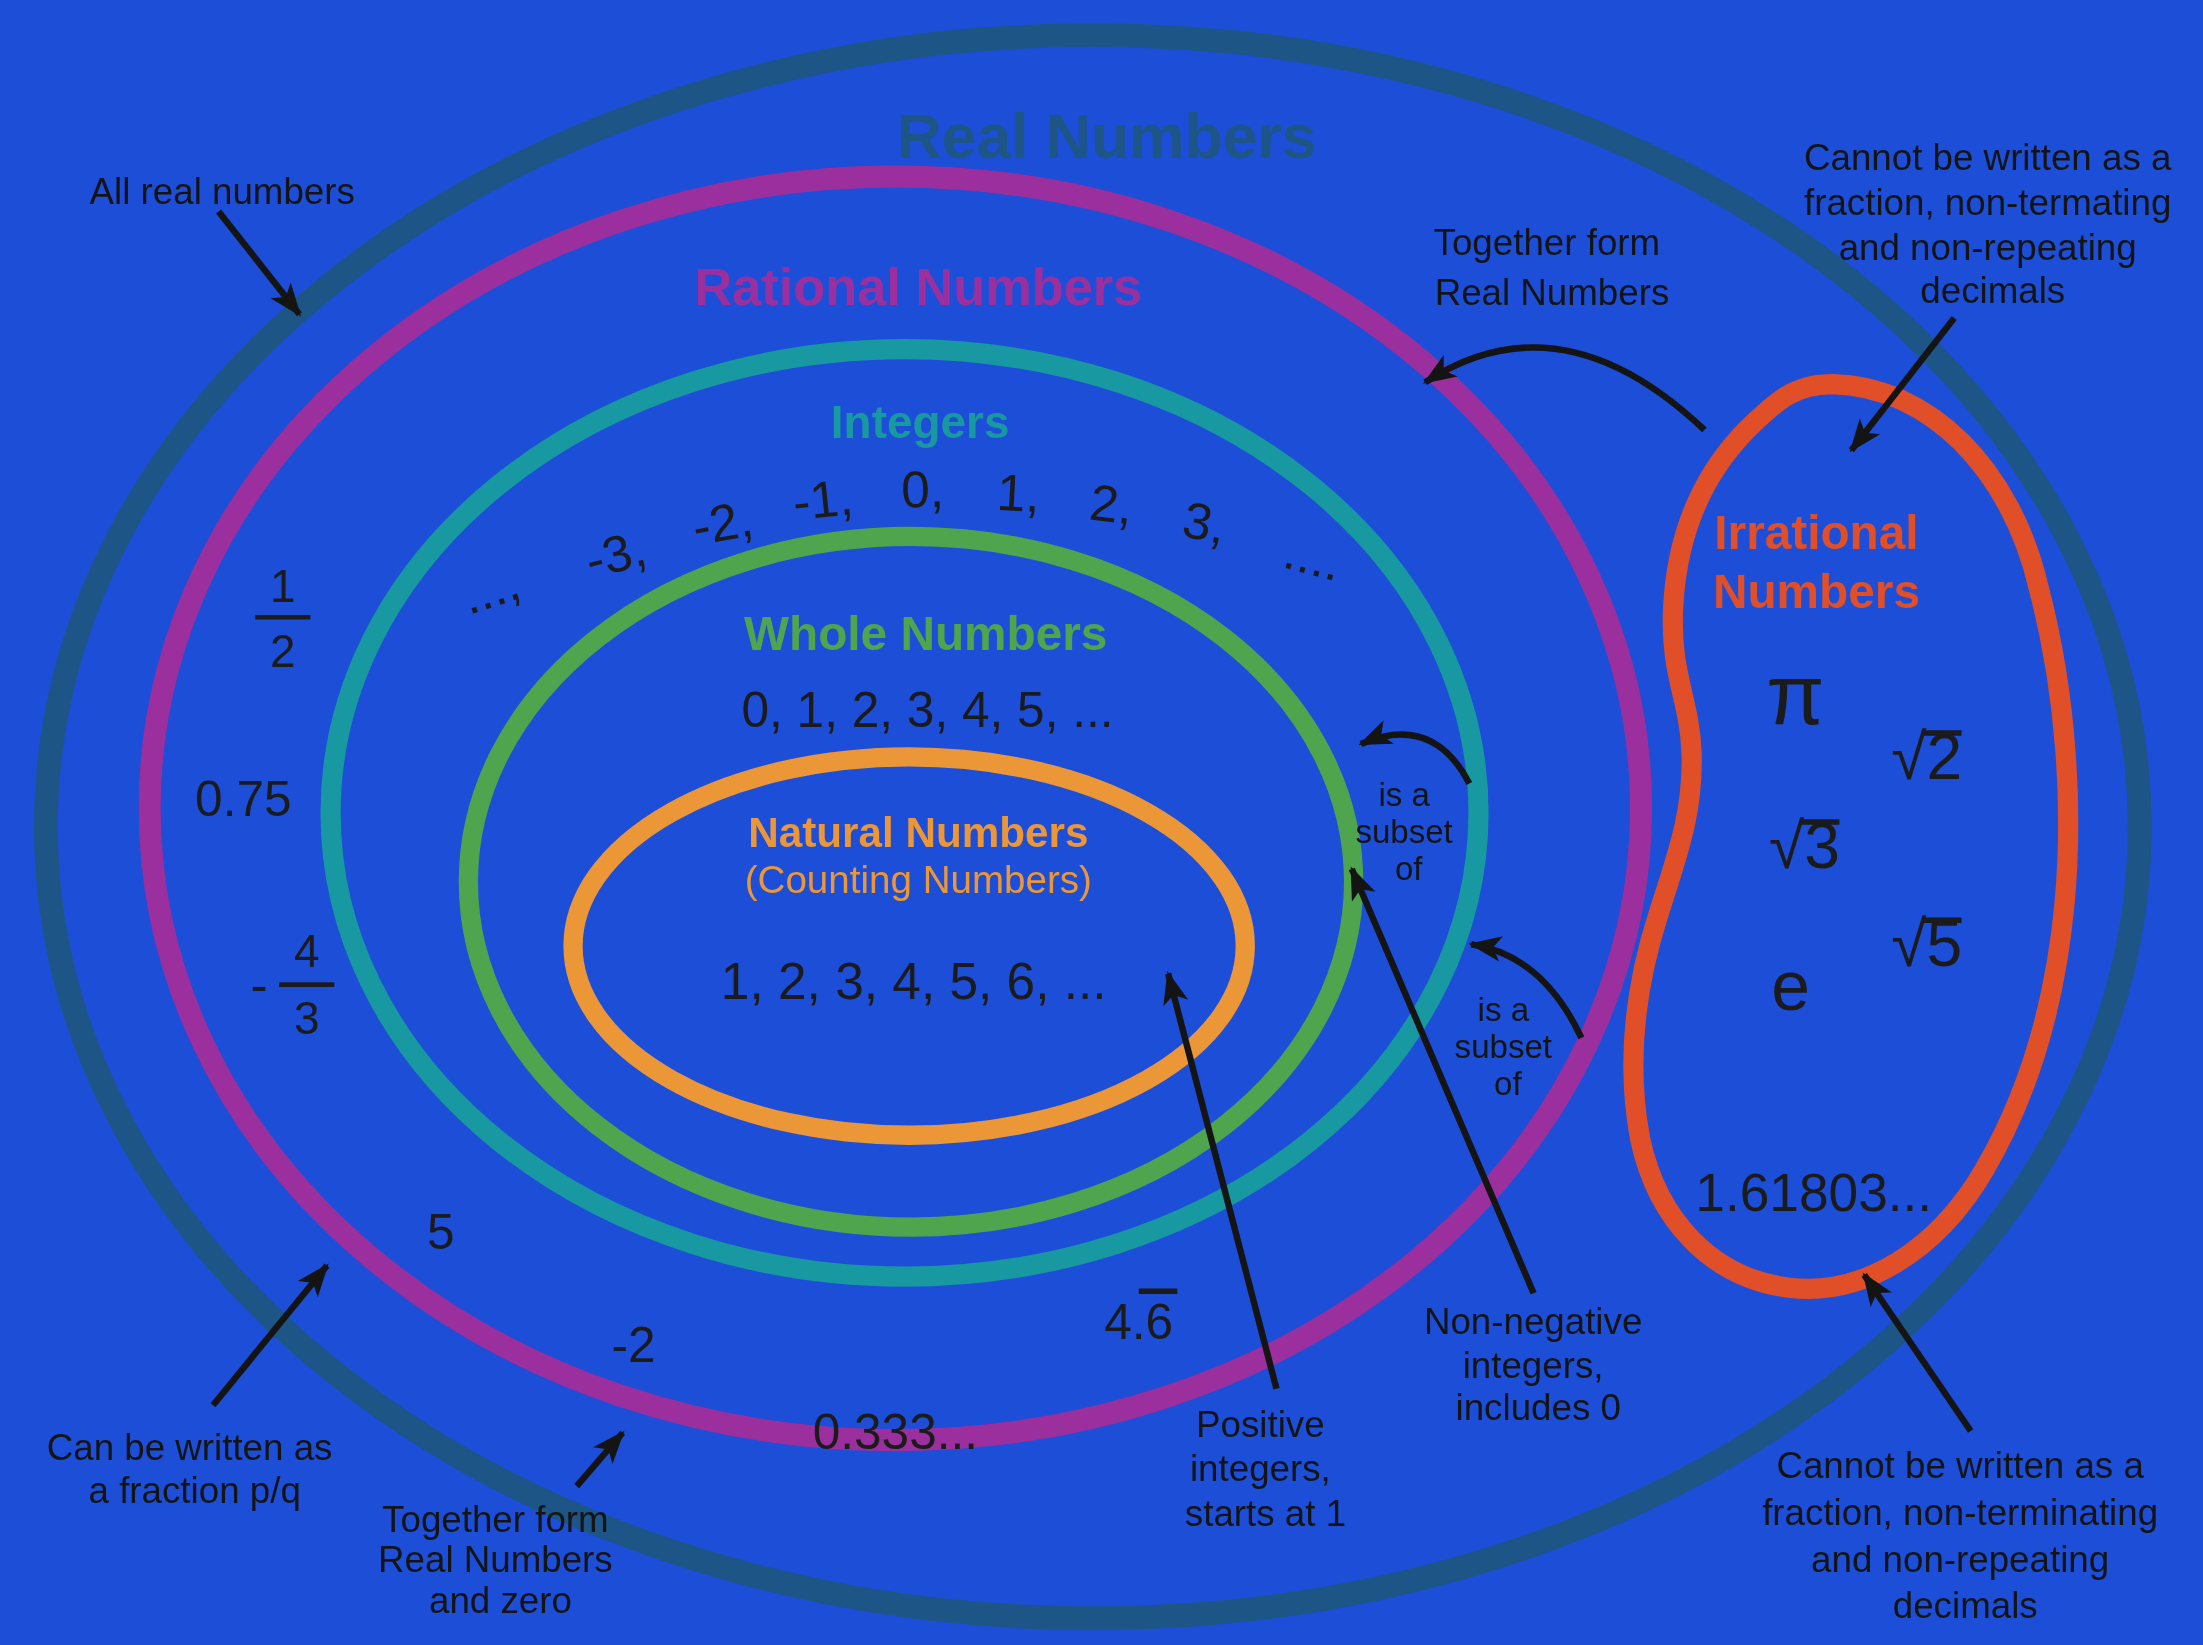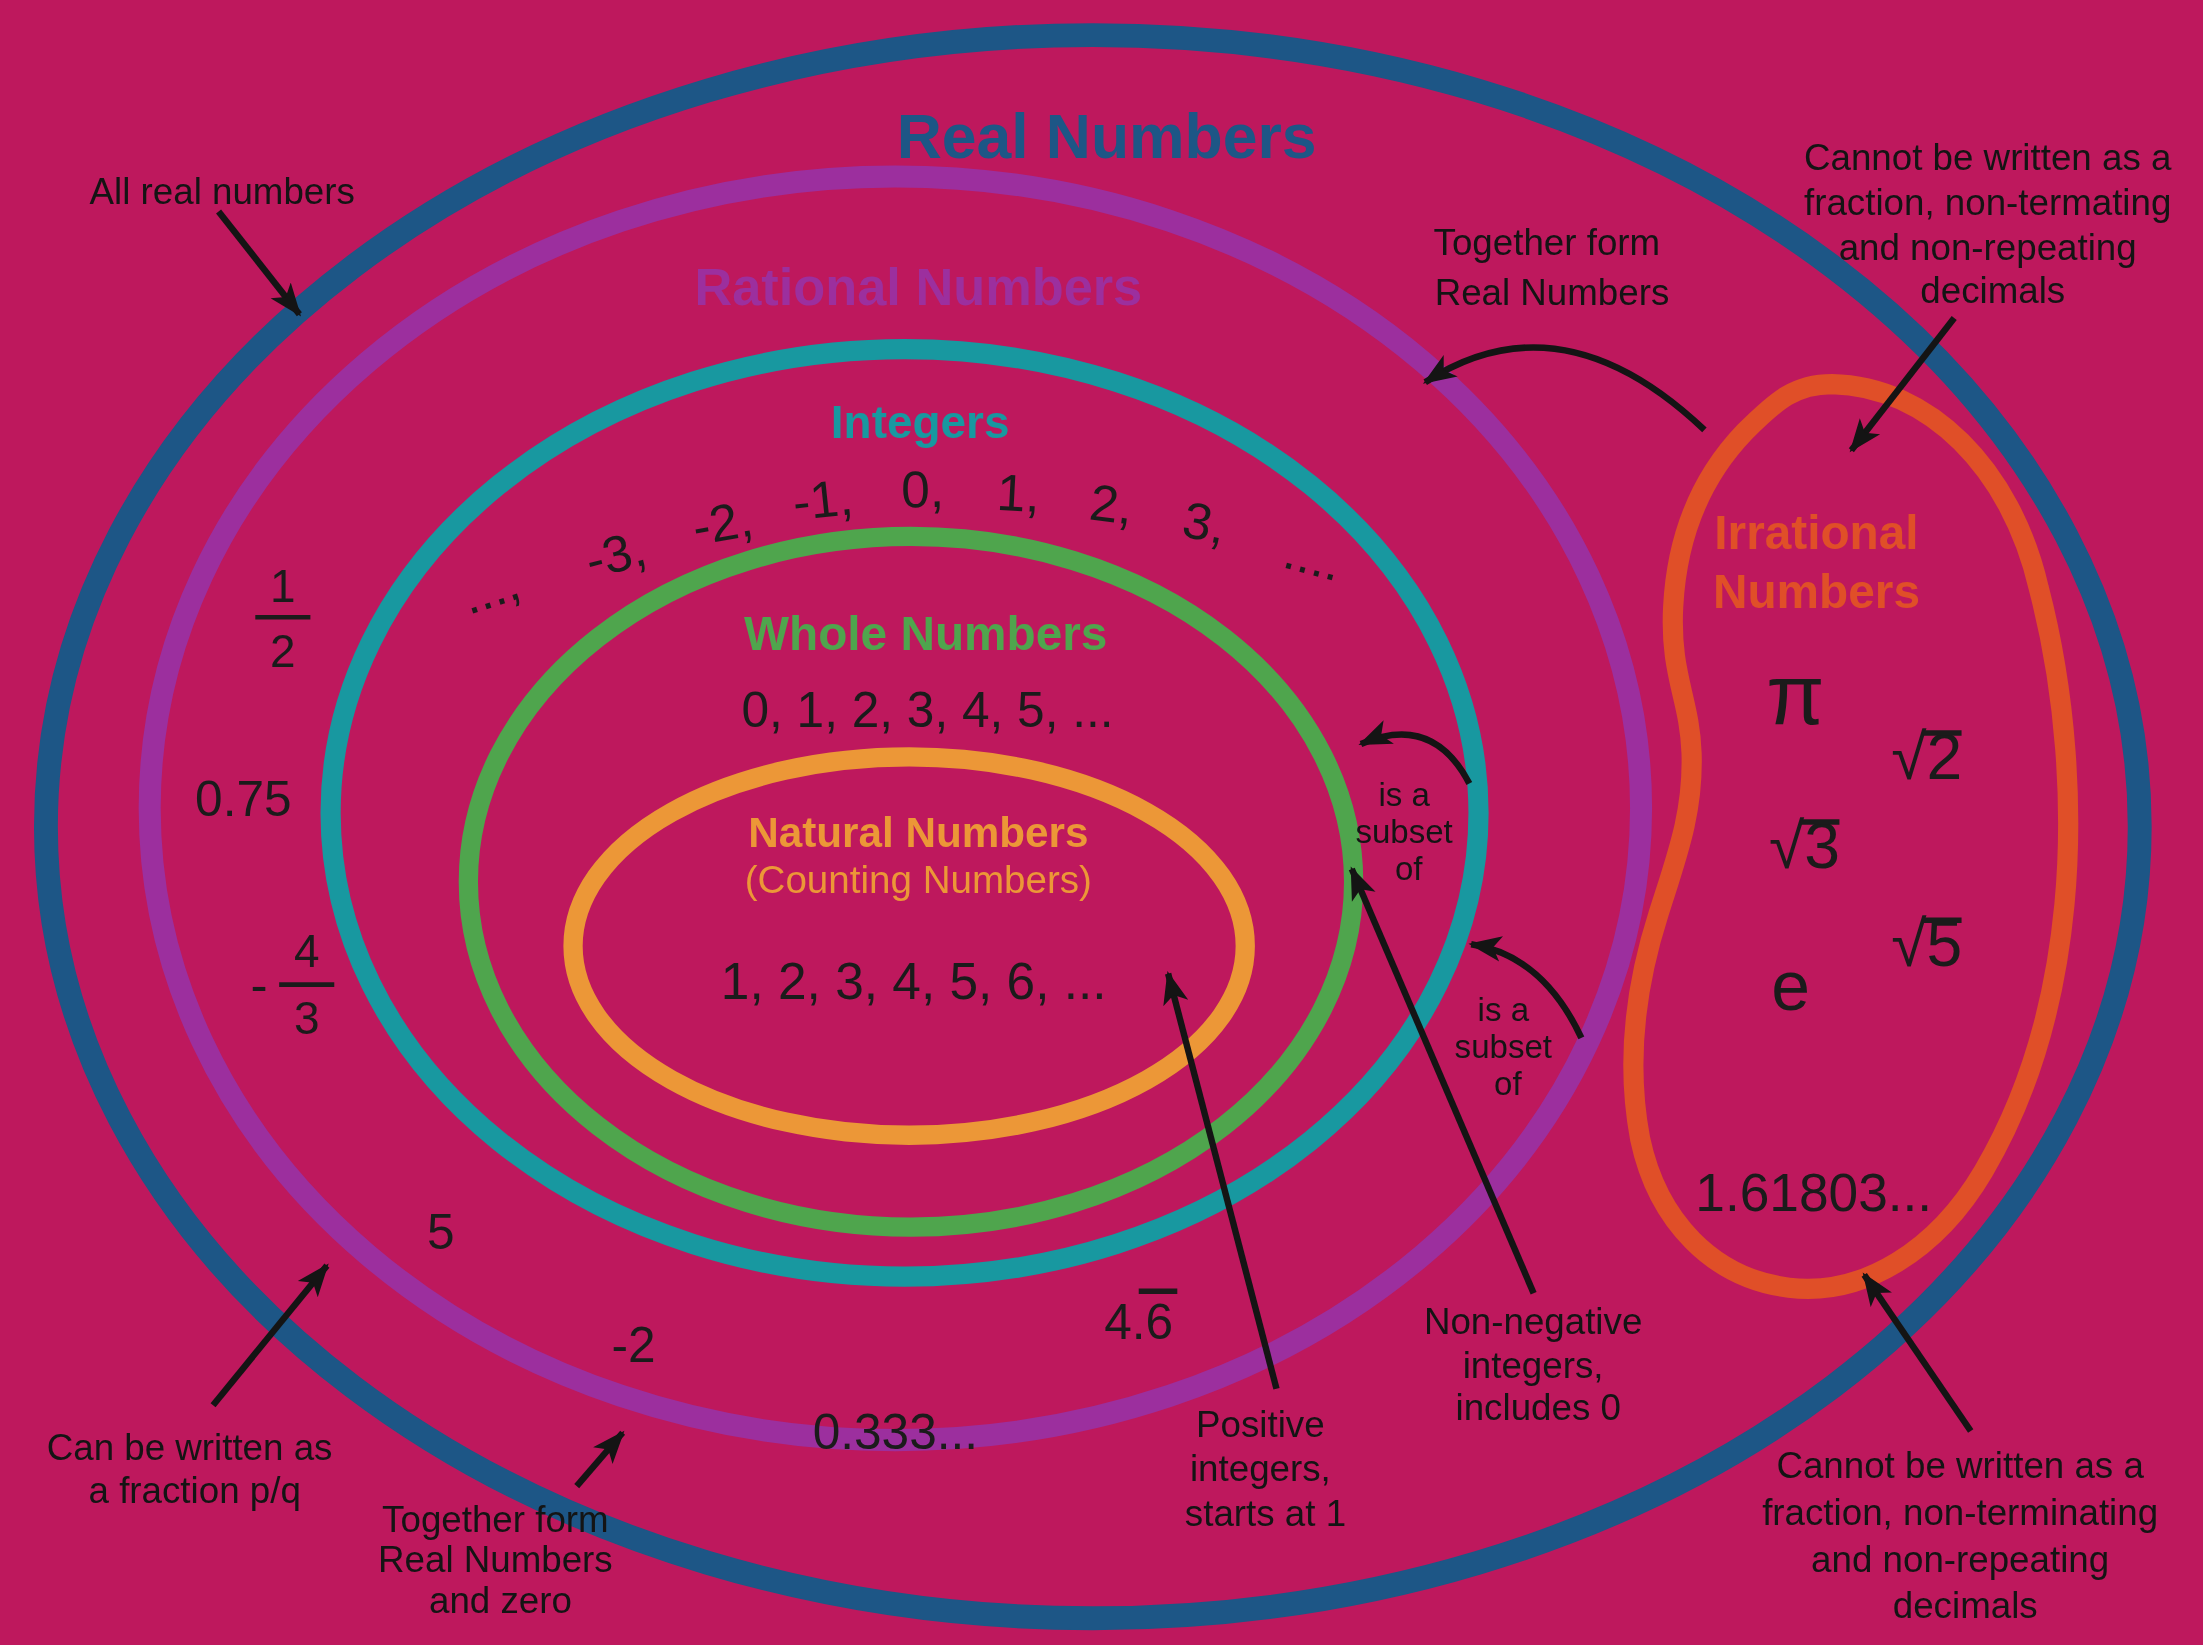--- a/index.html
+++ b/index.html
@@ -1,16 +1,16 @@
 <!DOCTYPE html>
 <html style="font-size:14.7px"><head>
 <meta charset="utf-8">
 <style>
   html,body{margin:0;padding:0;background:#e8e8e8;}
-  .stage{position:relative;width:2204px;height:1646px;background:#be185d;overflow:hidden;}
+  .stage{position:relative;width:2204px;height:1646px;background:#1d4ed8;overflow:hidden;}
   svg{display:block;width:2204px;height:1646px;}
   .t{font-family:"Liberation Sans","DejaVu Sans",sans-serif;}
   .bold{font-weight:700;}
   .anno{font-size:40px;fill:#141414;}
   .subset{font-size:36px;fill:#141414;}
   .num{font-size:54px;fill:#1b1b1b;}
   .num56{font-size:56px;fill:#1b1b1b;}
   .arrow{stroke:#141414;stroke-width:7;fill:none;}
   .fracbar{stroke:#1b1b1b;stroke-width:5;}
   .vinc{stroke:#1b1b1b;stroke-width:6;}

